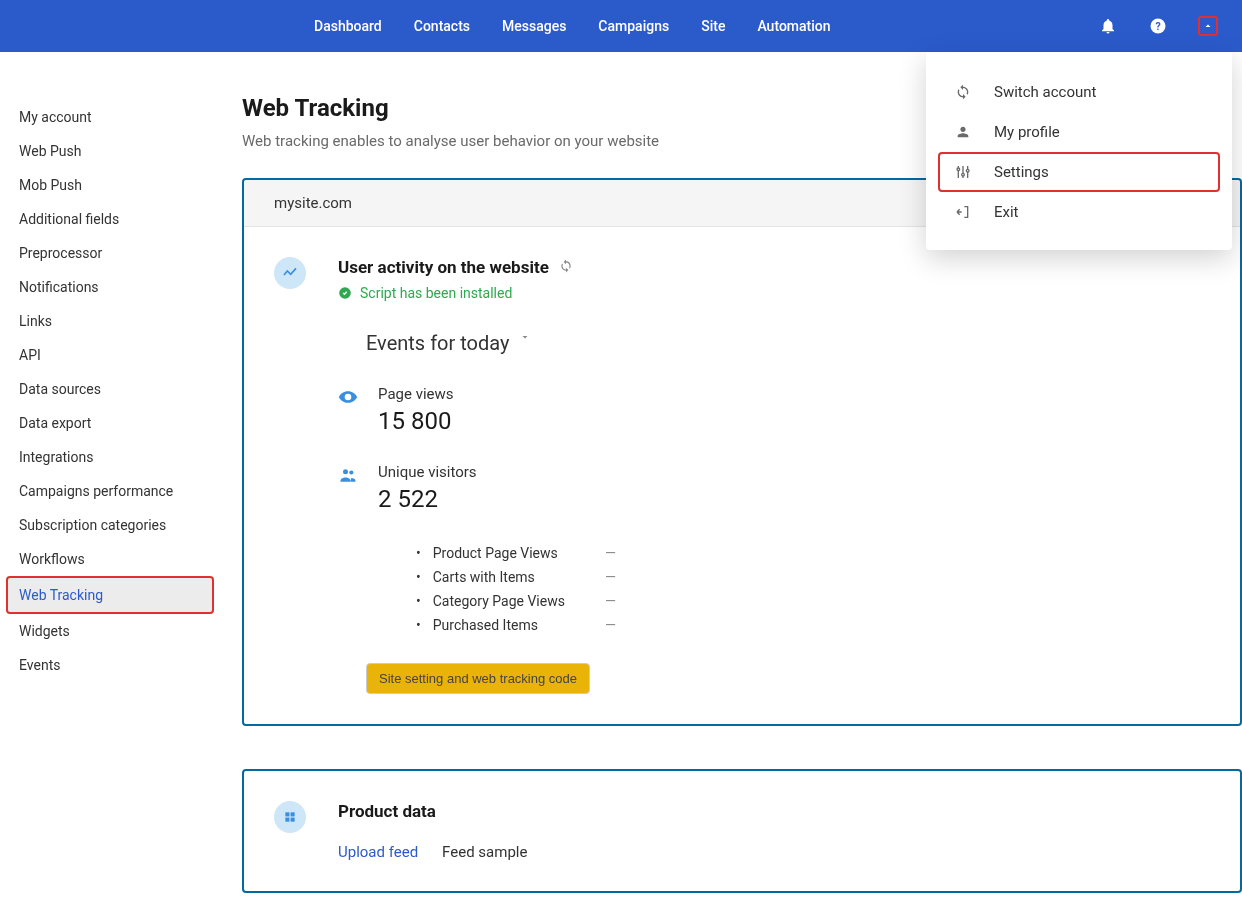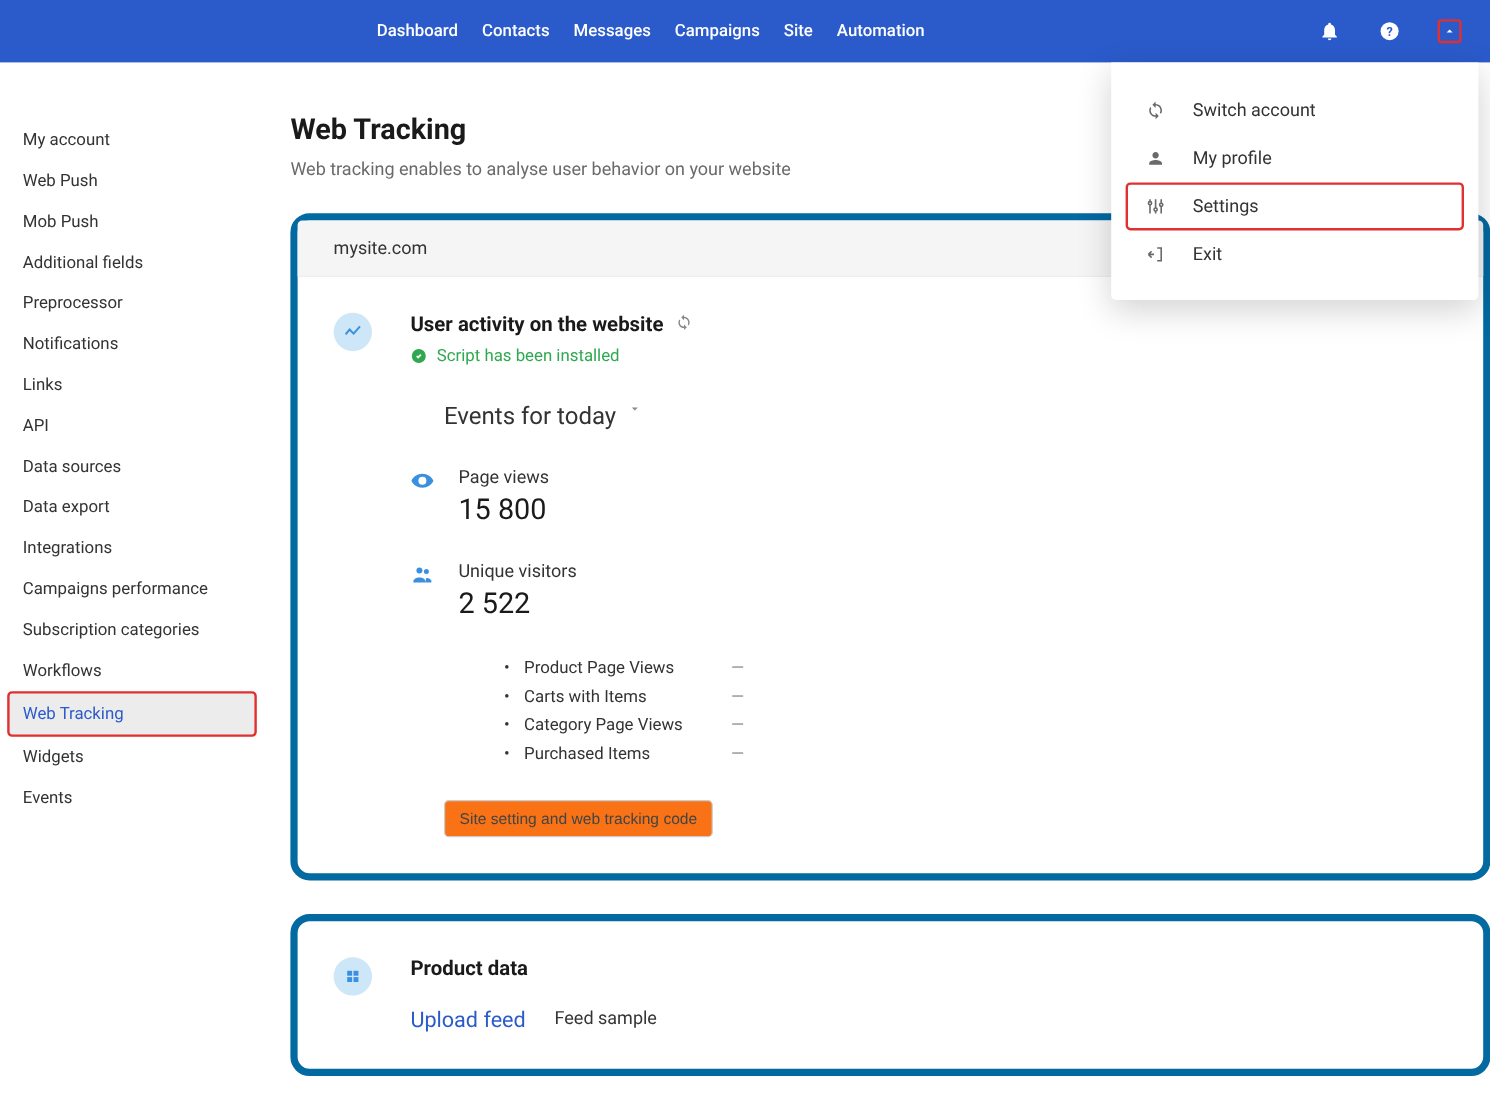--- a/index.html
+++ b/index.html
@@ -18,21 +18,21 @@
     height: 52px;
     display: flex;
     align-items: center;
     padding: 0 24px;
     color: #fff;
     position: relative;
     z-index: 5;
   }
   .topnav-center {
     display: flex;
-    gap: 20px;
+    gap: 32px;
     margin-left: 290px;
   }
   .topnav-item {
     color: #fff;
     font-size: 14px;
     font-weight: 500;
     cursor: pointer;
   }
   .topnav-right {
     margin-left: auto;
@@ -88,24 +88,24 @@
     font-weight: 700;
     color: #1a1a1a;
     margin-bottom: 10px;
   }
   .page-subtitle {
     font-size: 15px;
     color: #6a6a6a;
     margin-bottom: 28px;
   }
   .card {
-    border: 6px solid #0369a1;
-    border-radius: 16px;
+    border: 2px solid #0369a1;
+    border-radius: 4px;
     background: #fff;
-    margin-bottom: 28px;
+    margin-bottom: 43px;
   }
   .card-header {
     background: #f5f5f5;
     border-bottom: 1px solid #e4e4e4;
     padding: 14px 30px;
     font-size: 15px;
     color: #333;
     border-radius: 4px 4px 0 0;
   }
   .card-body {
@@ -200,29 +200,29 @@
     margin-right: 12px;
     color: #333;
   }
   .event-name { flex: 1; }
   .event-val { color: #888; margin-left: 24px; }
   .settings-btn {
     margin-top: 26px;
     margin-left: 28px;
     border: 1px solid #ccc;
     border-radius: 4px;
-    background: #f97316;
+    background: #eab308;
     padding: 7px 12px;
     font-size: 13px;
     color: #444;
     cursor: pointer;
   }
   .link-action {
     color: #2b5bcb;
-    font-size: 18px;
+    font-size: 15px;
     cursor: pointer;
     margin-right: 24px;
   }
   .plain-action {
     color: #333;
     font-size: 15px;
     cursor: pointer;
   }
   
   .user-menu {

